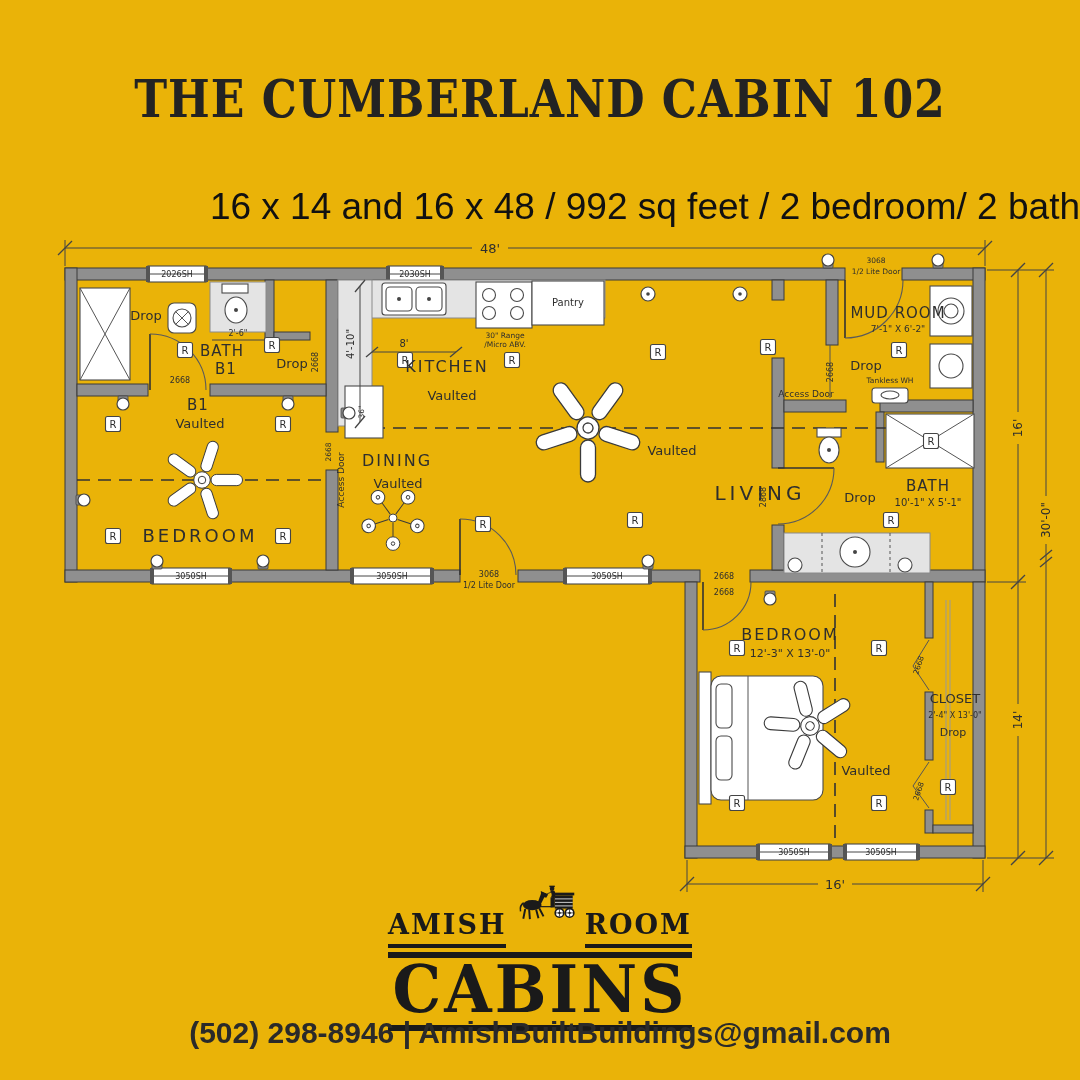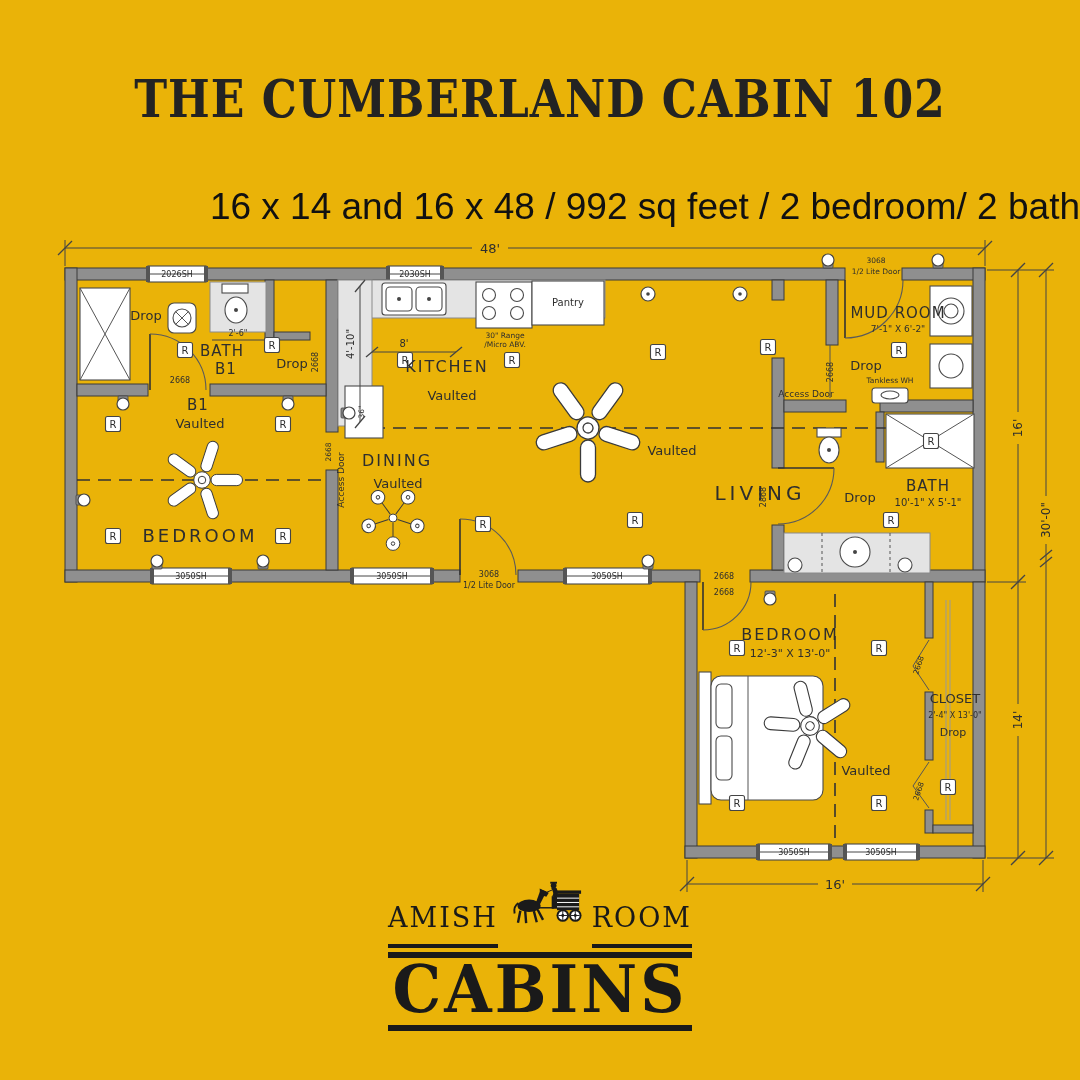--- a/index.html
+++ b/index.html
@@ -35,22 +35,22 @@
   #fan rect{fill:#fff;stroke:#3a3a3a;stroke-width:1.3;}
   #fan circle{fill:#fff;stroke:#3a3a3a;stroke-width:1.3;}
   #chand line{stroke:#3a3a3a;stroke-width:1.2;}
   #chand circle{fill:#fff;stroke:#3a3a3a;stroke-width:1.2;}
   #wl rect{fill:#8a8a8a;stroke:#444;stroke-width:.8;}
   #wl circle{fill:#fff;stroke:#444;stroke-width:1.2;}
   #cl circle.o{fill:#fff;stroke:#444;stroke-width:1.2;}
   
   .logo{position:absolute;left:388px;top:856px;width:304px;text-align:center;color:#1a1a1a;}
   .logo-row{display:flex;align-items:flex-end;justify-content:center;gap:6px;}
-  .logo-word{font-family:"DejaVu Serif",serif;font-weight:400;font-size:27px;letter-spacing:2px;
-             border-bottom:4px solid #1a1a1a;padding-bottom:13px;line-height:1;}
+  .logo-word{font-family:"DejaVu Serif",serif;font-weight:700;font-size:27px;letter-spacing:2px;
+             border-bottom:4px solid #1a1a1a;padding-bottom:6px;line-height:1;}
   .logo-bar{height:6px;background:#1a1a1a;margin-top:4px;}
   .logo-main{font-family:"DejaVu Serif",serif;font-weight:800;font-size:60px;letter-spacing:3px;
              line-height:1.05;transform:scale(1.02,1.08);}
   .contact{position:absolute;top:1016px;left:0;width:100%;text-align:center;
            font-size:30px;font-weight:700;color:#2a2a2a;}
 </style>
 </head>
 <body>
 
 <div class="page">
@@ -555,13 +555,14 @@
             <circle cx="148" cy="78" r="3"></circle>
         </g>
       </svg>
       <span class="logo-word">ROOM</span>
     </div>
     <div class="logo-bar"></div>
     <div class="logo-main">CABINS</div>
     <div class="logo-bar"></div>
   </div>
 
+  <div class="contact">(502) 298-8946 | AmishBuiltBuildings@gmail.com</div>
 </div>
 
 </body></html>

